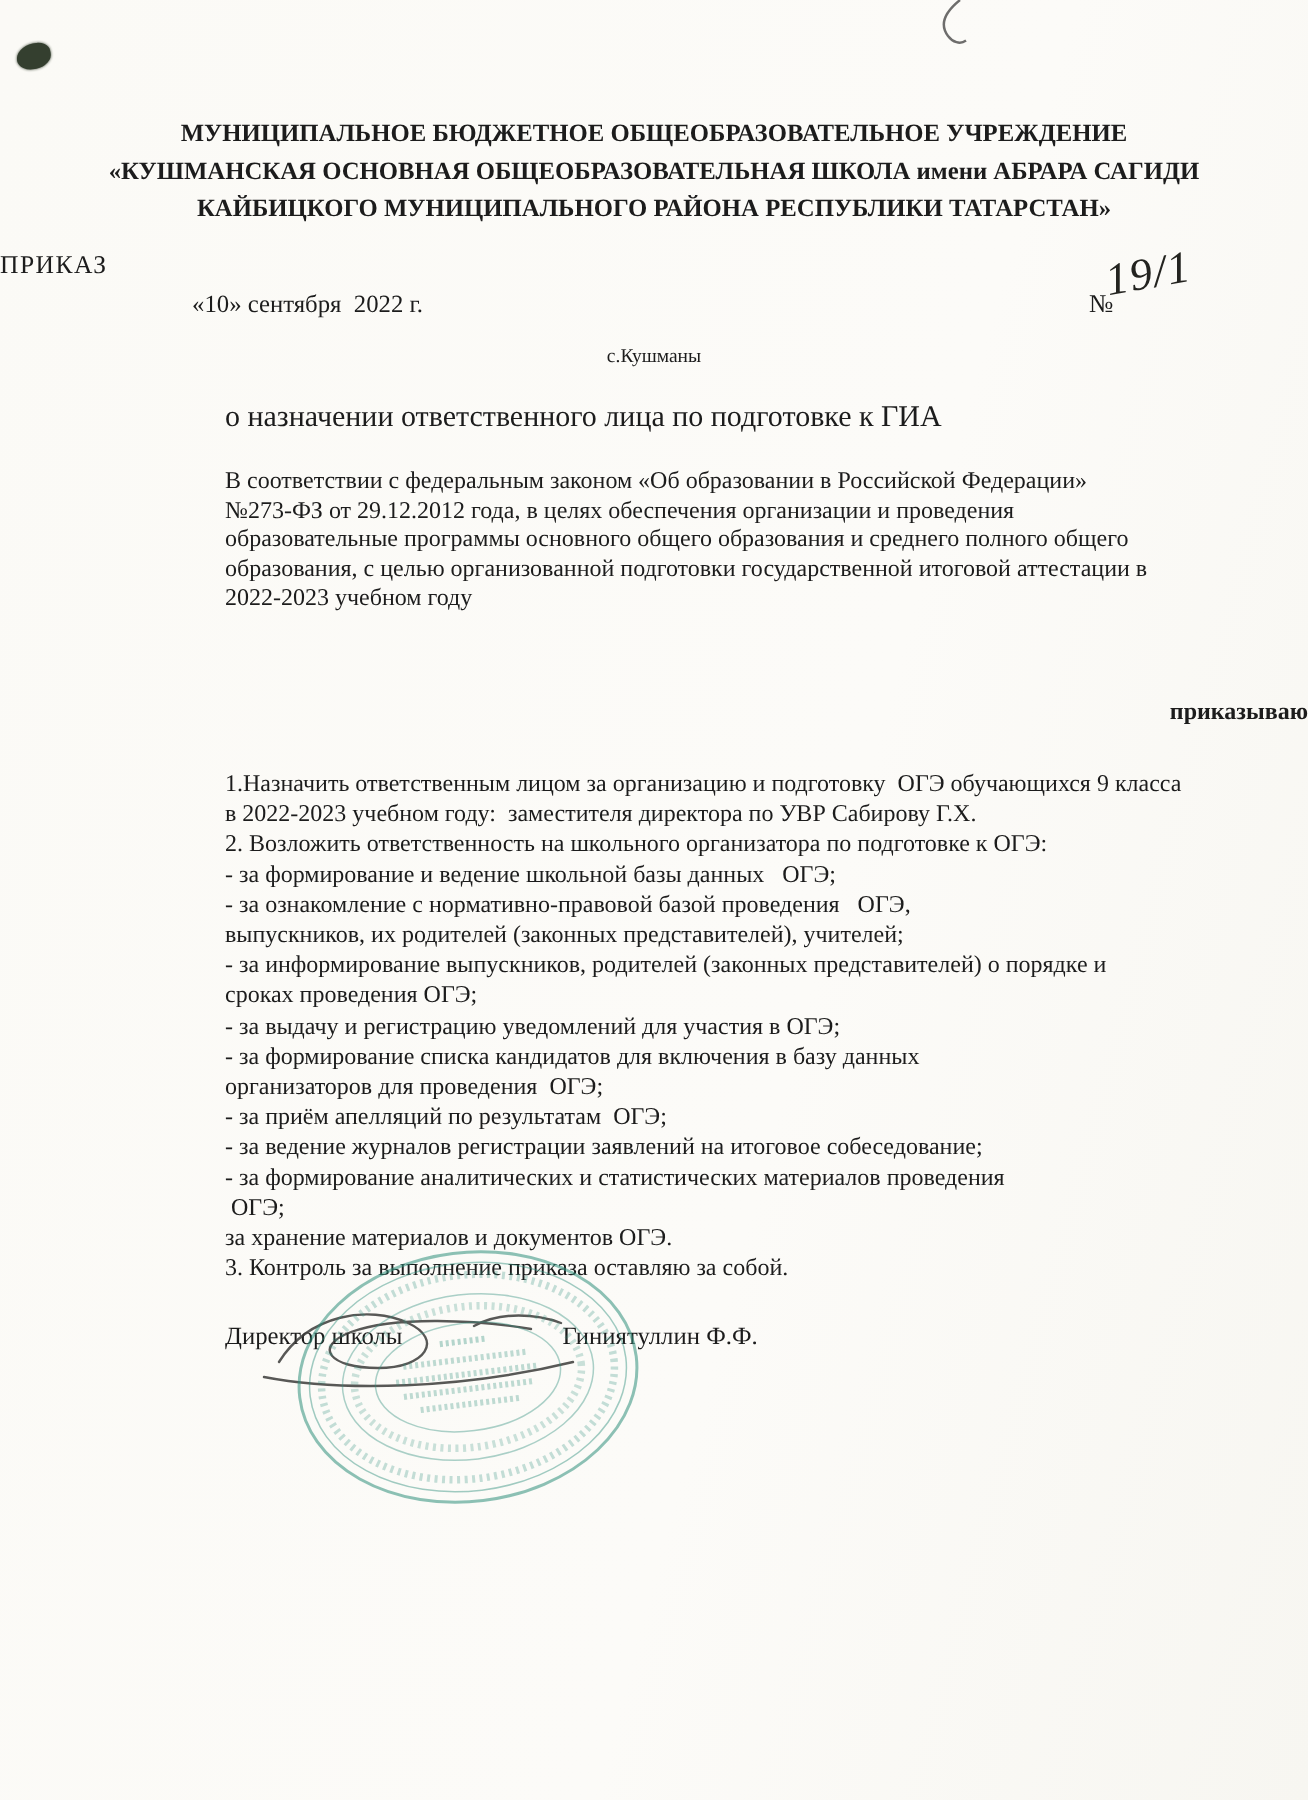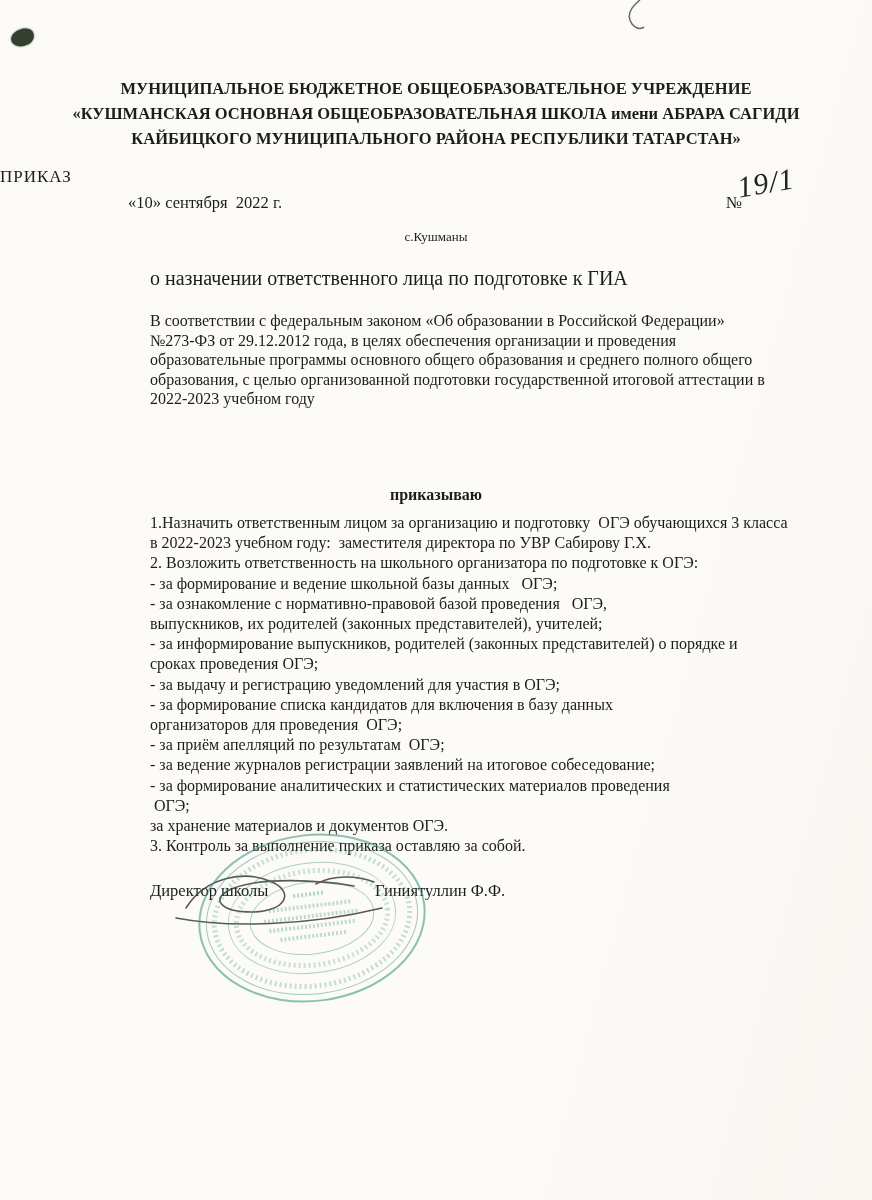--- a/index.html
+++ b/index.html
@@ -36,22 +36,22 @@
   .place{
     position:absolute;top:229px;left:0;width:100%;text-align:center;font-size:13px;
   }
   .subject{
     position:absolute;top:267px;left:150px;font-weight:normal;font-size:20px;
   }
   .preamble{
     position:absolute;top:311px;left:150px;width:690px;font-size:16px;line-height:19.5px;
   }
   .order-word{
-    position:absolute;top:466px;left:0;width:100%;text-align:center;
-    font-weight:bold;font-size:16px;margin-top:20px;
+    position:absolute;top:466px;left:0;width:100%;text-align:right;
+    font-weight:bold;font-size:16px;
   }
   .order-list{
     position:absolute;top:513px;left:150px;width:700px;font-size:16px;line-height:20.2px;
   }
   .sig-role{
     position:absolute;top:881px;left:150px;font-size:16.5px;
   }
   .sig-name{
     position:absolute;top:881px;left:375px;font-size:16.5px;
   }
@@ -103,21 +103,21 @@
     <div class="line">В соответствии с федеральным законом «Об образовании в Российской Федерации»</div>
     <div class="line">№273-ФЗ от 29.12.2012 года, в целях обеспечения организации и проведения</div>
     <div class="line">образовательные программы основного общего образования и среднего полного общего</div>
     <div class="line">образования, с целью организованной подготовки государственной итоговой аттестации в</div>
     <div class="line">2022-2023 учебном году</div>
   </div>
 
   <div class="order-word">приказываю</div>
 
   <div class="order-list">
-    <div class="line">1.Назначить ответственным лицом за организацию и подготовку  ОГЭ обучающихся 3 класса</div>
+    <div class="line">1.Назначить ответственным лицом за организацию и подготовку  ОГЭ обучающихся 9 класса</div>
     <div class="line">в 2022-2023 учебном году:  заместителя директора по УВР Сабирову Г.Х.</div>
     <div class="line">2. Возложить ответственность на школьного организатора по подготовке к ОГЭ:</div>
     <div class="line">- за формирование и ведение школьной базы данных   ОГЭ;</div>
     <div class="line">- за ознакомление с нормативно-правовой базой проведения   ОГЭ,</div>
     <div class="line">выпускников, их родителей (законных представителей), учителей;</div>
     <div class="line">- за информирование выпускников, родителей (законных представителей) о порядке и</div>
     <div class="line">сроках проведения ОГЭ;</div>
     <div class="line">- за выдачу и регистрацию уведомлений для участия в ОГЭ;</div>
     <div class="line">- за формирование списка кандидатов для включения в базу данных</div>
     <div class="line">организаторов для проведения  ОГЭ;</div>

